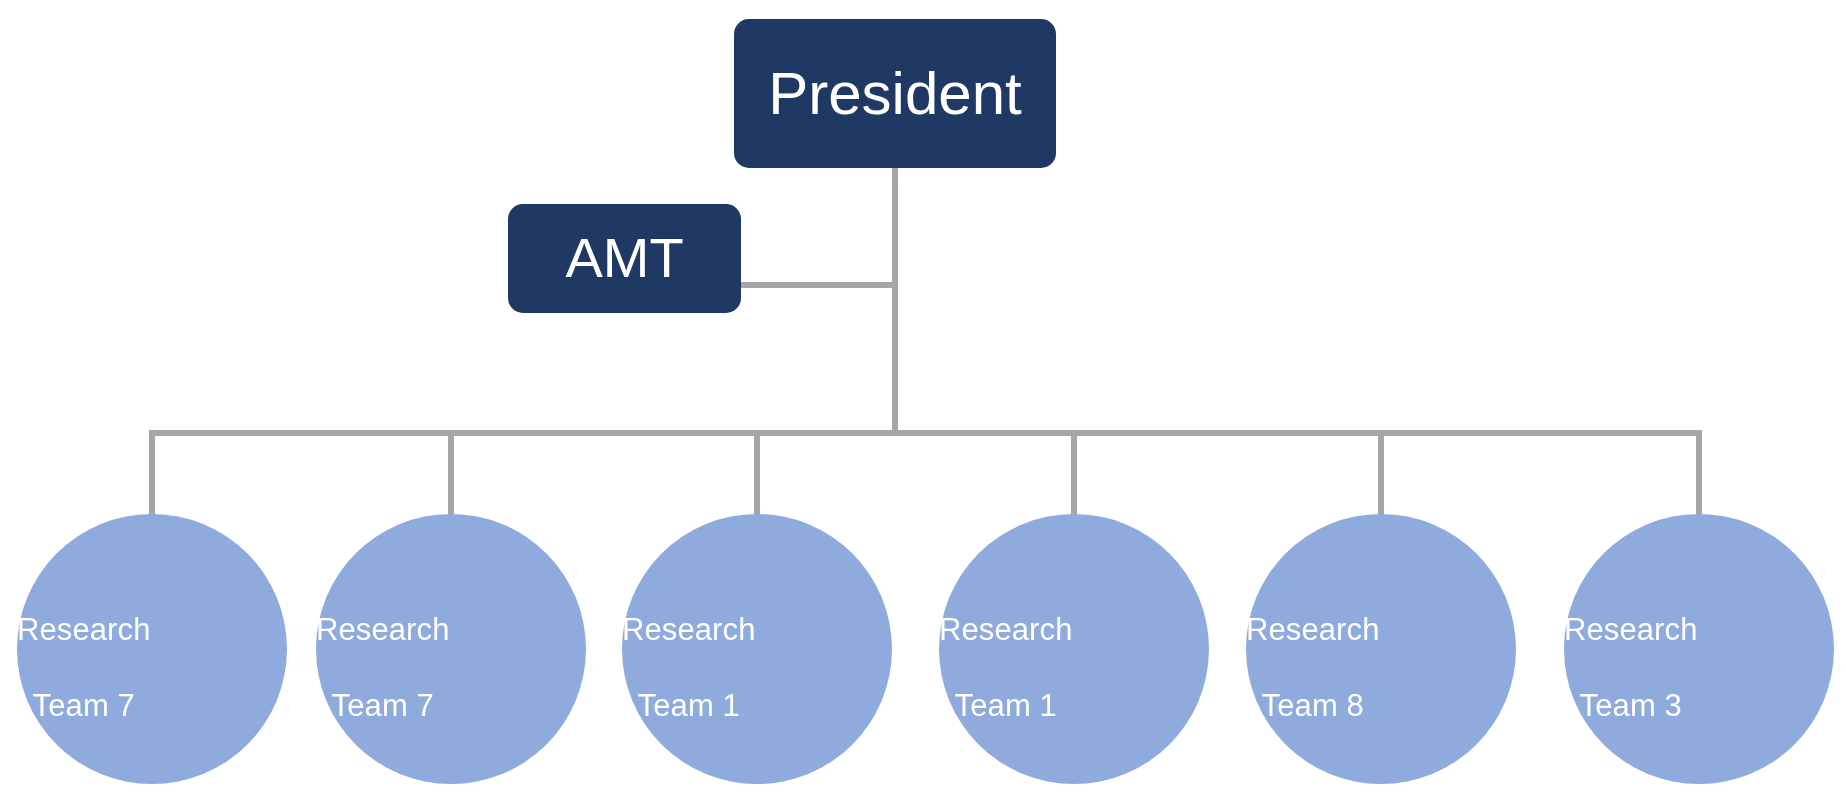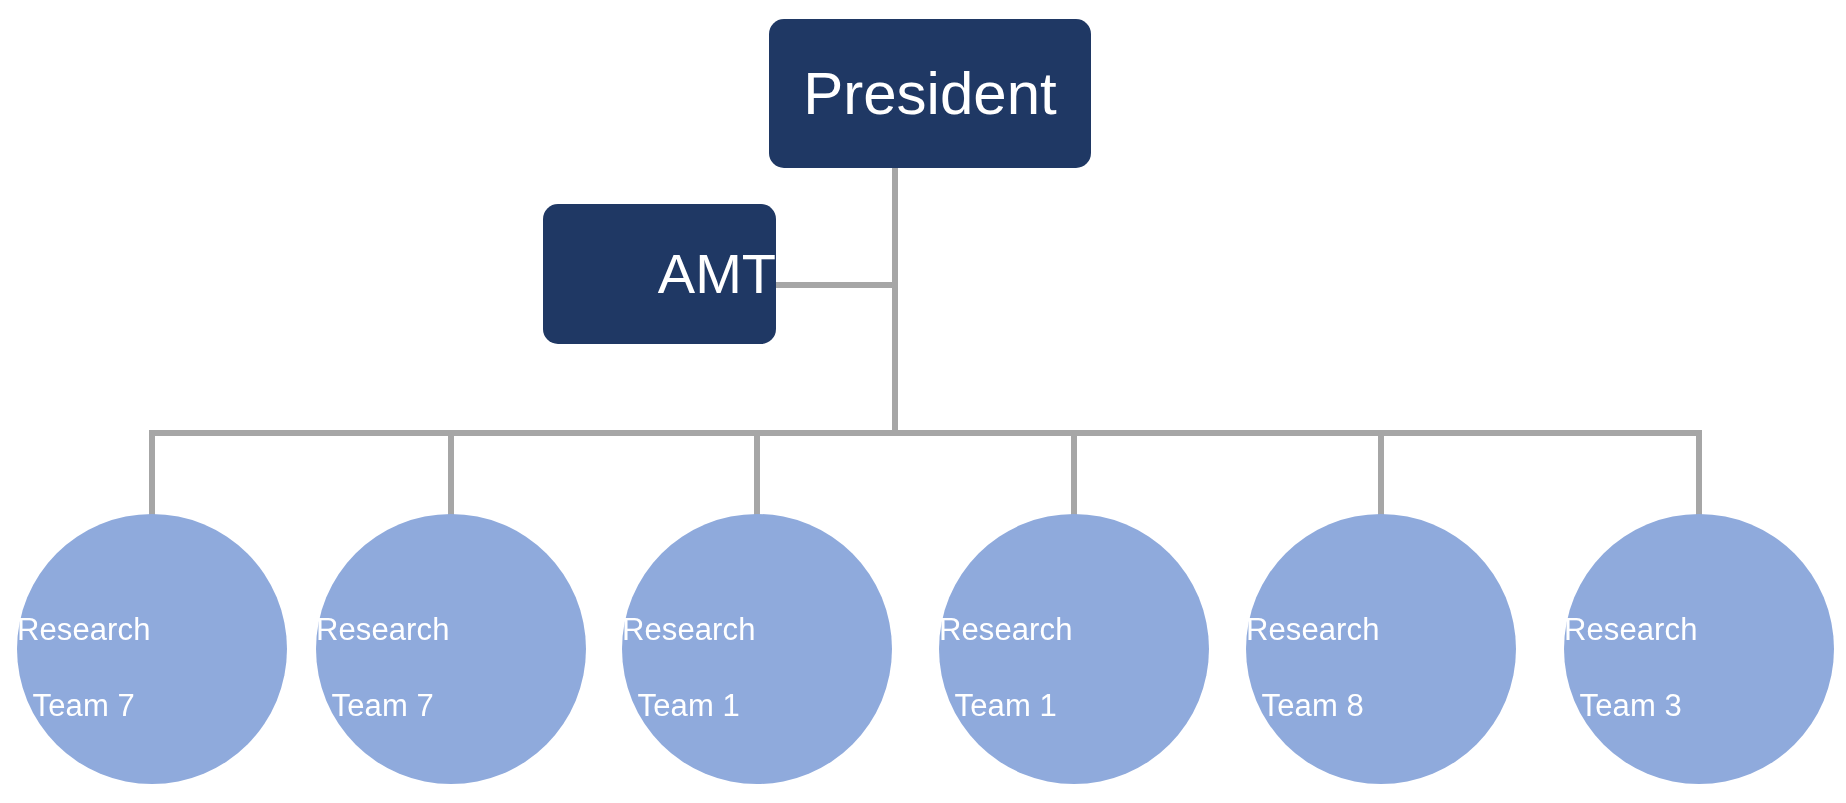--- a/index.html
+++ b/index.html
@@ -27,21 +27,20 @@
   }
   .node-box {
     position: absolute;
     box-sizing: border-box;
     background: #1F3864;
     border-radius: 15px;
     display: flex;
     align-items: center;
     justify-content: center;
     color: #ffffff;
-    margin-left: 35px;
   }
   .node-box .node-label {
     color: #ffffff;
     font-weight: 400;
     line-height: 1.05;
     text-align: center;
     white-space: nowrap;
   }
   #president-node {
     left: 734px;
@@ -49,22 +48,21 @@
     width: 322px;
     height: 149px;
   }
   #president-node .node-label {
     font-size: 60px;
   }
   #amt-node {
     left: 508px;
     top: 204px;
     width: 233px;
-    height: 140px;
-    justify-content: flex-end;
+    height: 109px;
   }
   #amt-node .node-label {
     font-size: 56px;
   }
   .team-circle {
     position: absolute;
     box-sizing: border-box;
     width: 270px;
     height: 270px;
     border-radius: 50%;

